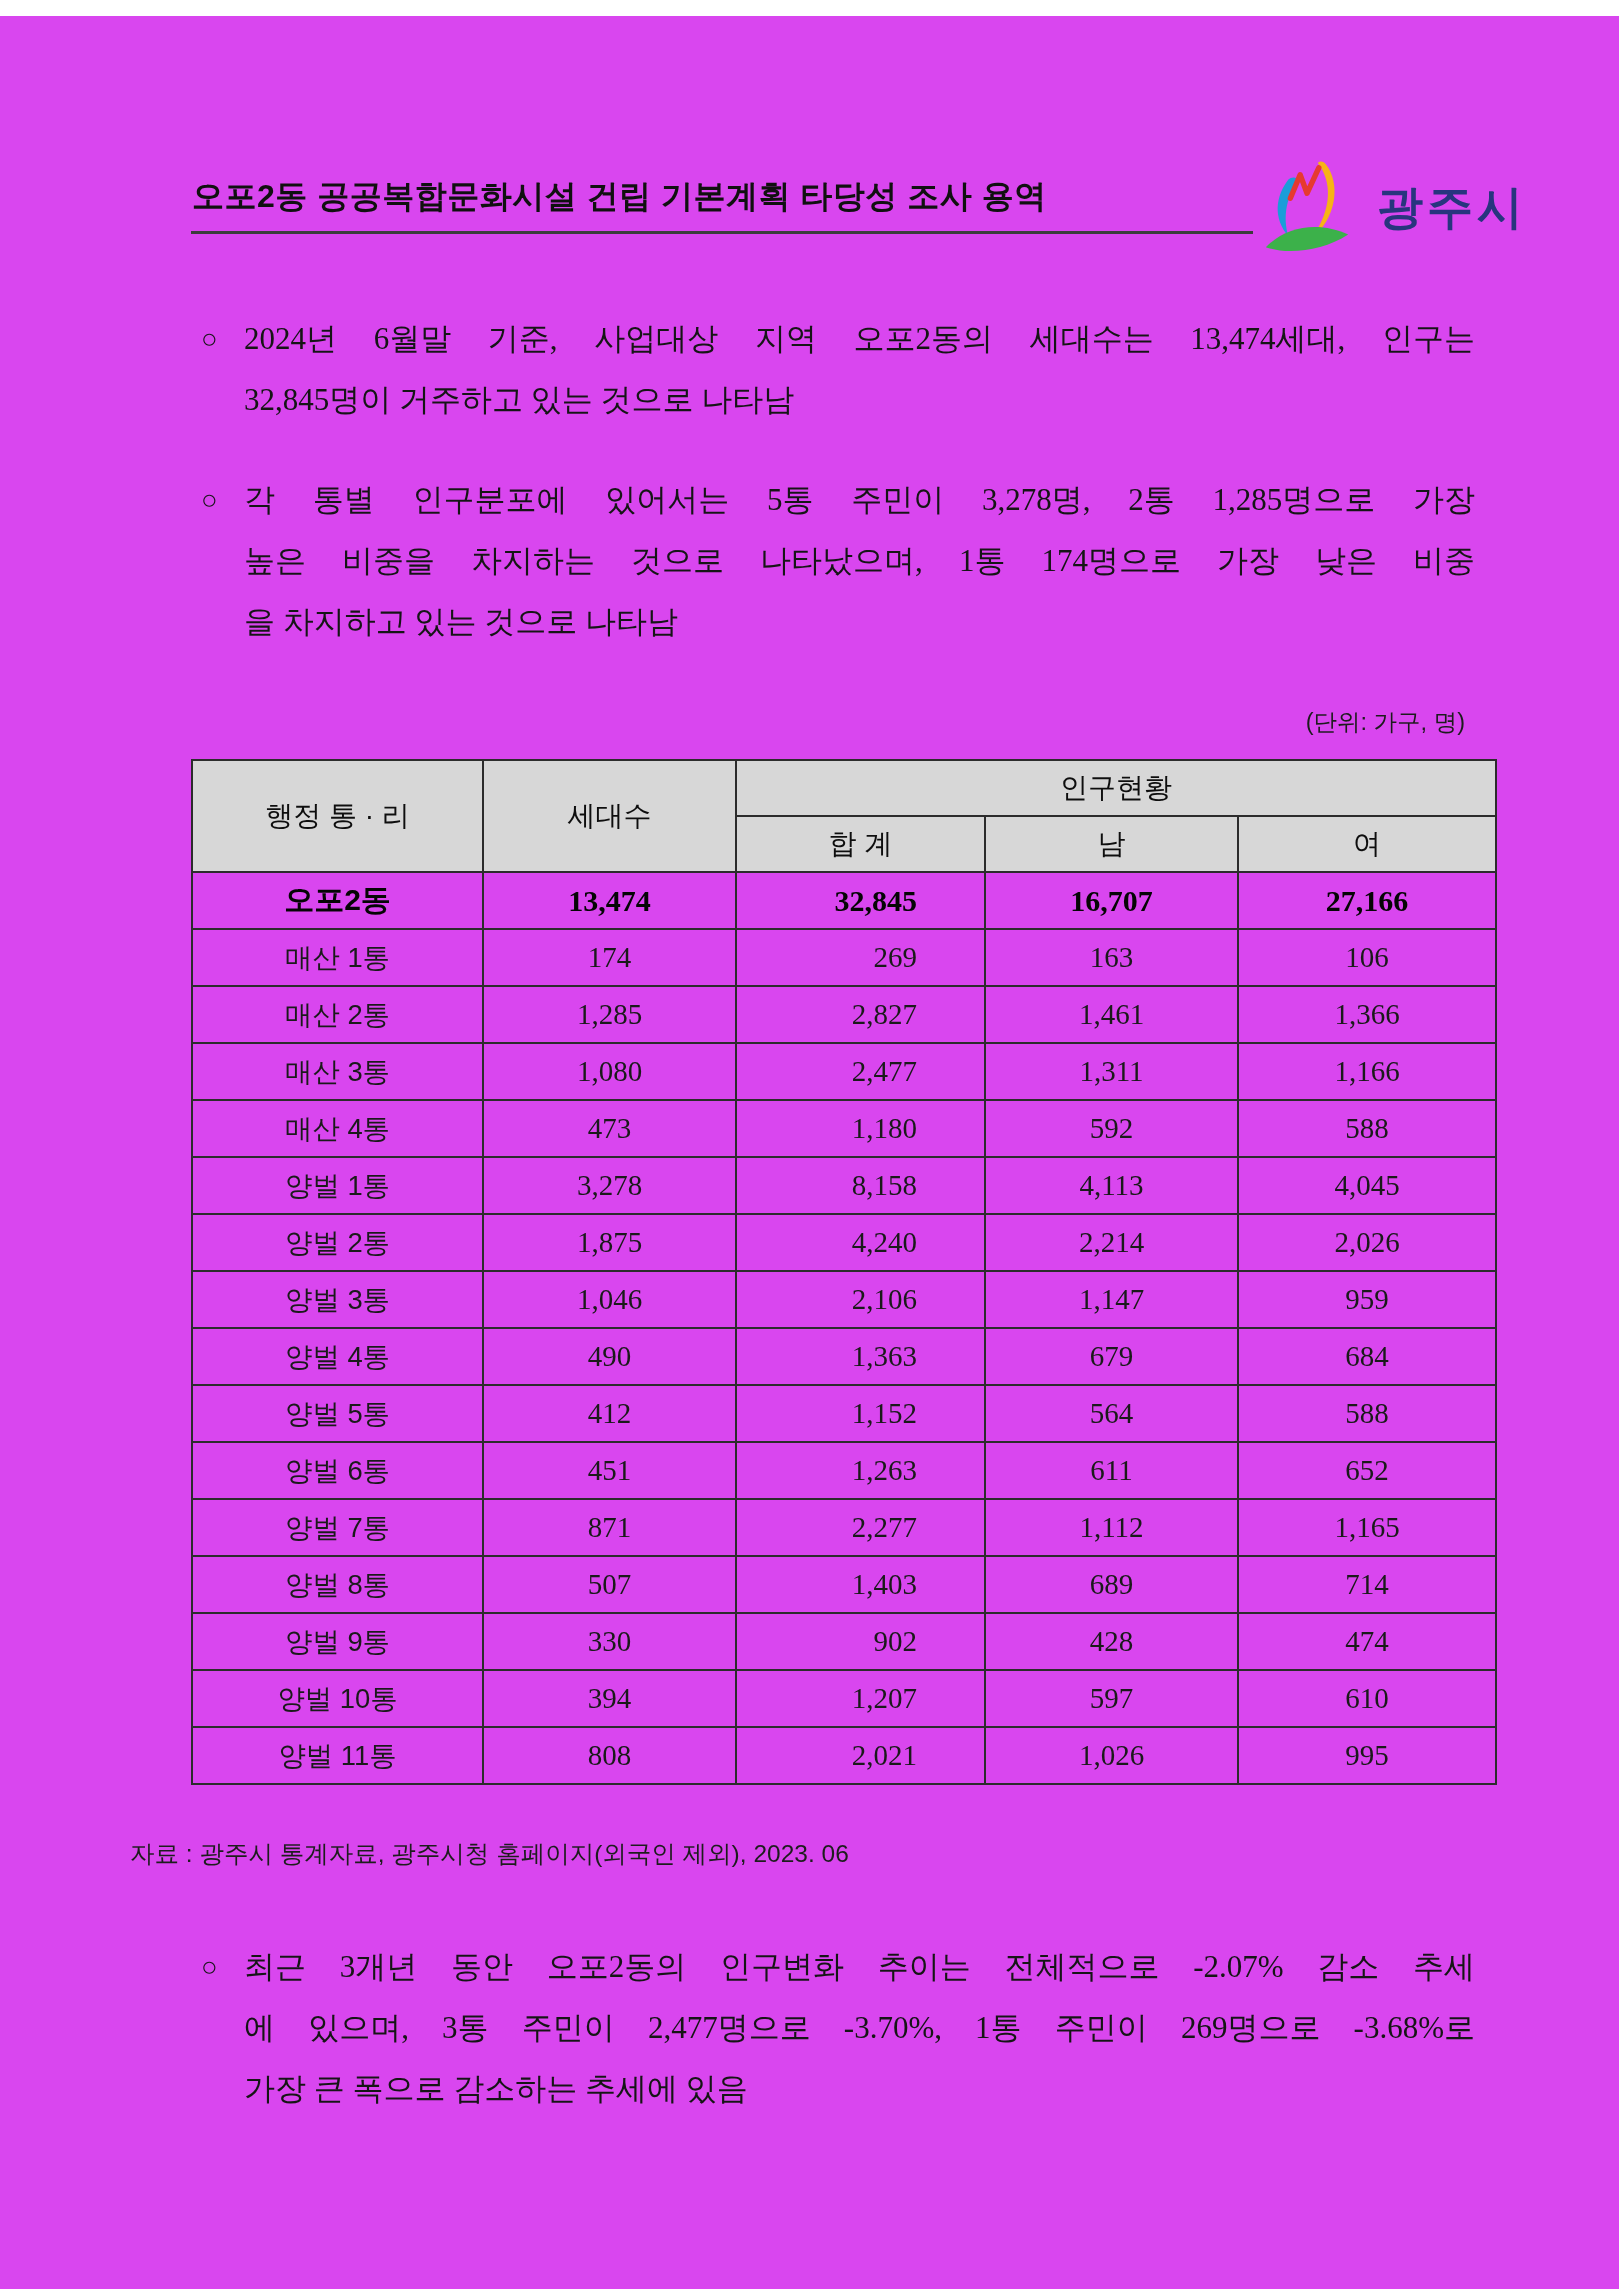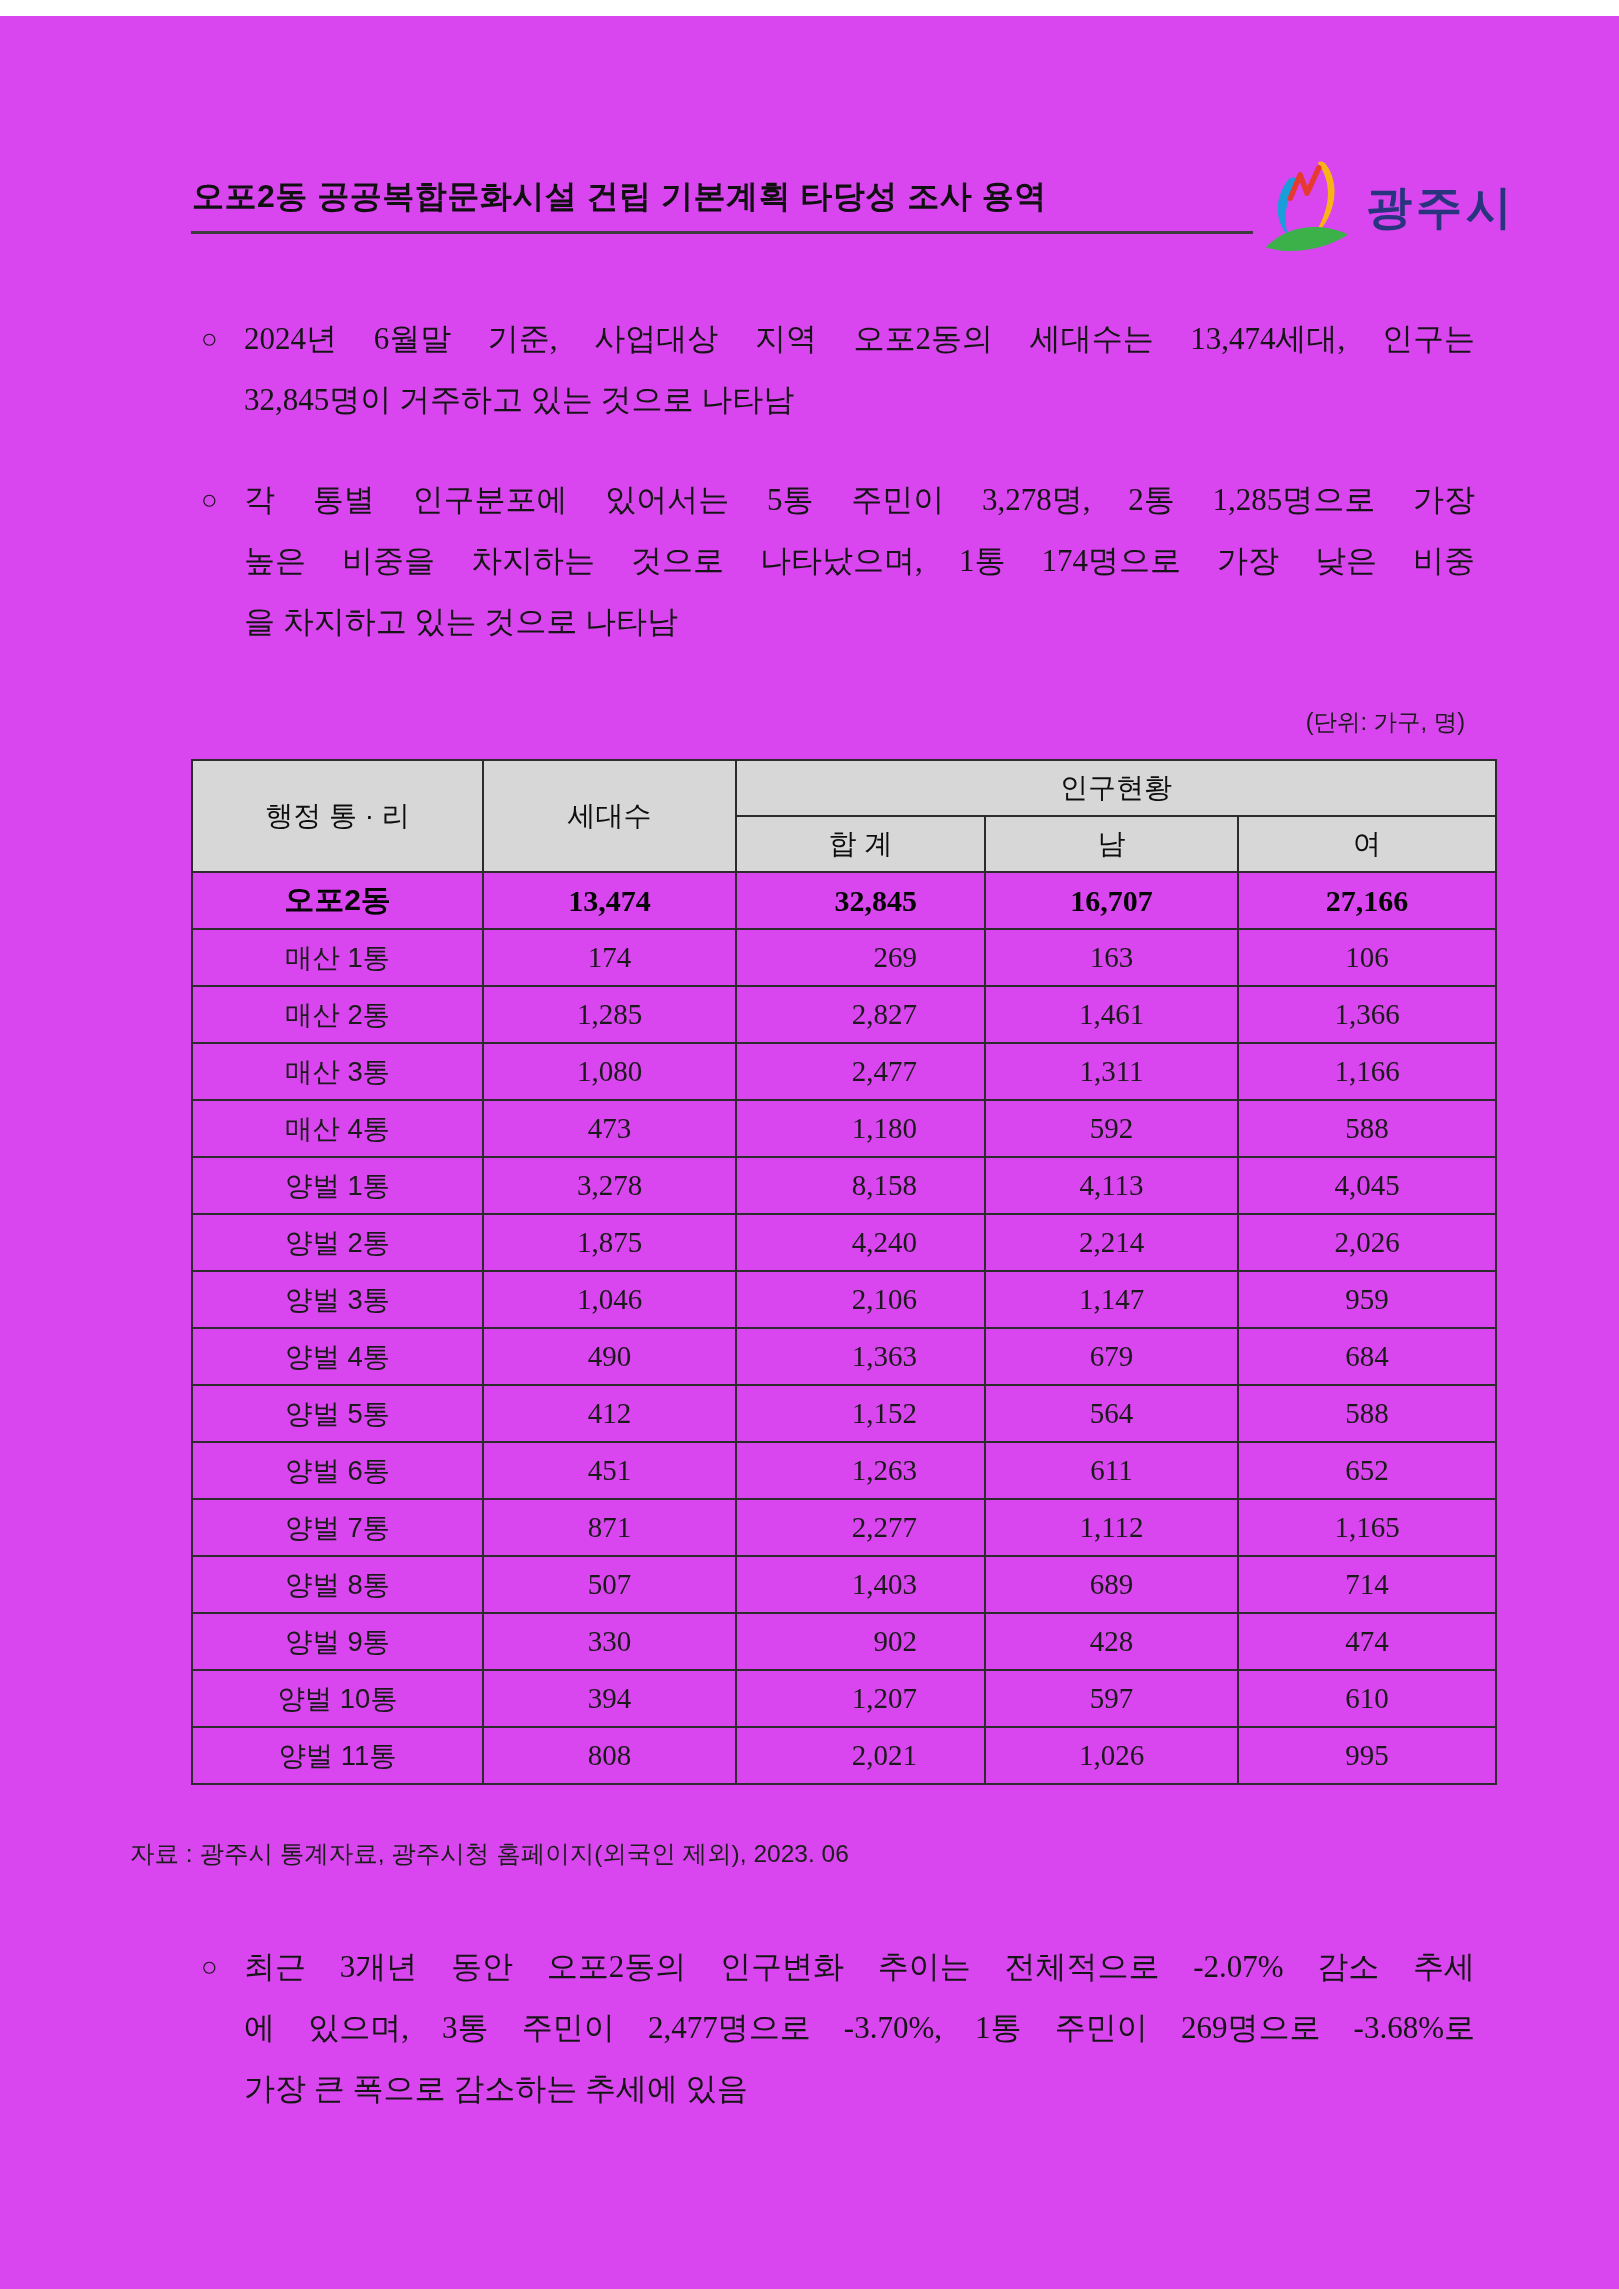--- a/index.html
+++ b/index.html
@@ -10,21 +10,21 @@
   }
 
   
   .doc-title {
     position:absolute; left:192px; top:159px; width:1068px;
     font-family:"Liberation Sans", sans-serif; font-weight:700;
     font-size:32px; line-height:43px; letter-spacing:0.5px; color:#101010;
     white-space:nowrap;
   }
   .title-rule { position:absolute; left:191px; top:215px; width:1062px; height:2.9px; background:#3c3c3c; }
-  .logo { position:absolute; left:1257px; top:143px; display:flex; align-items:center; gap:9px; }
+  .logo { position:absolute; left:1257px; top:143px; display:flex; align-items:center; gap:20px; }
   .logo-emblem { width:100px; height:98px; }
   .logo-text {
     font-family:"Liberation Sans", sans-serif; font-weight:800; font-size:46px;
     color:var(--logo-navy,#28357e); letter-spacing:3.9px; white-space:nowrap;
   }
 
   
   .bullet { position:absolute; left:201px; width:1274px; font-size:31px; line-height:61px; color:#151515; }
   .bullet .marker { position:absolute; left:0; top:0; font-size:28px; line-height:61px; }
   .bullet .lines { margin-left:43px; }

